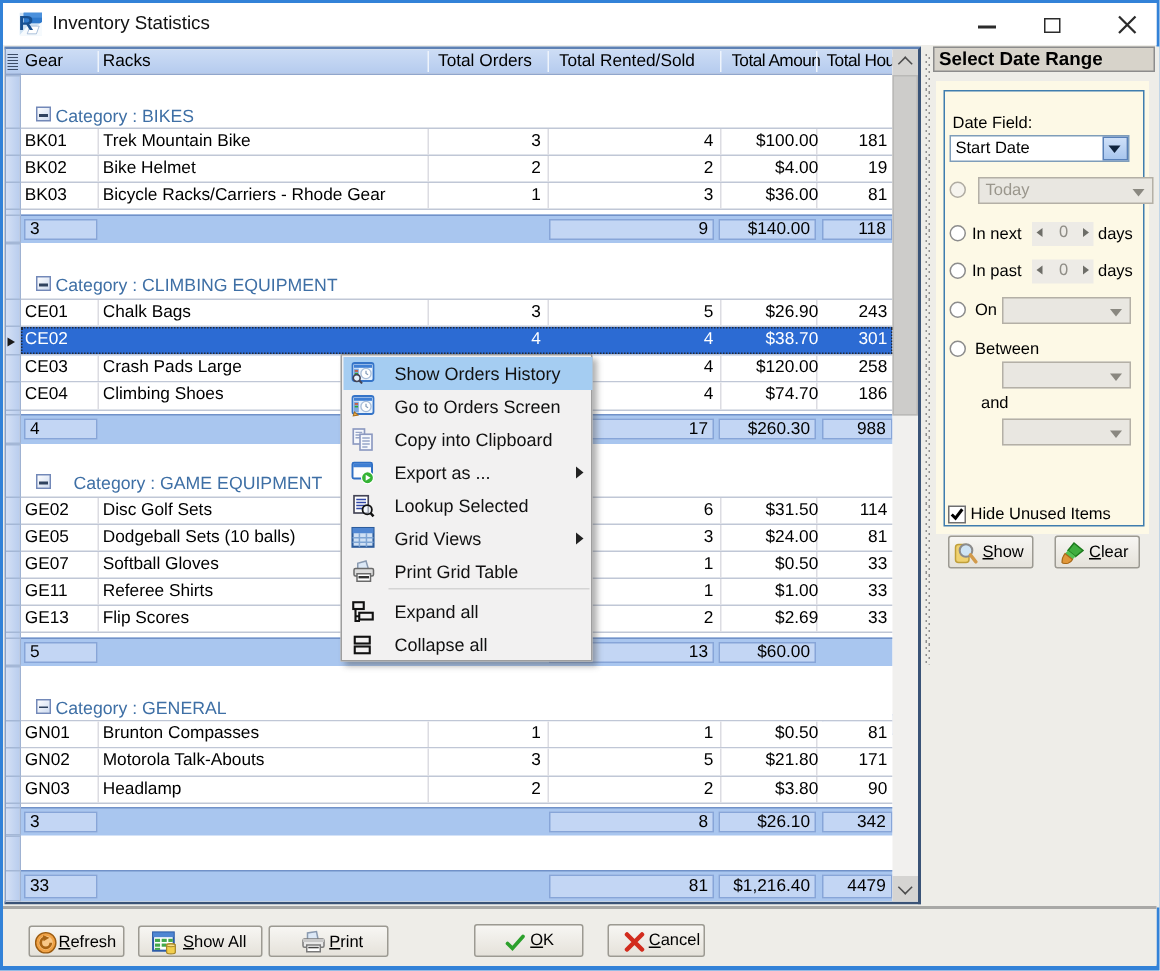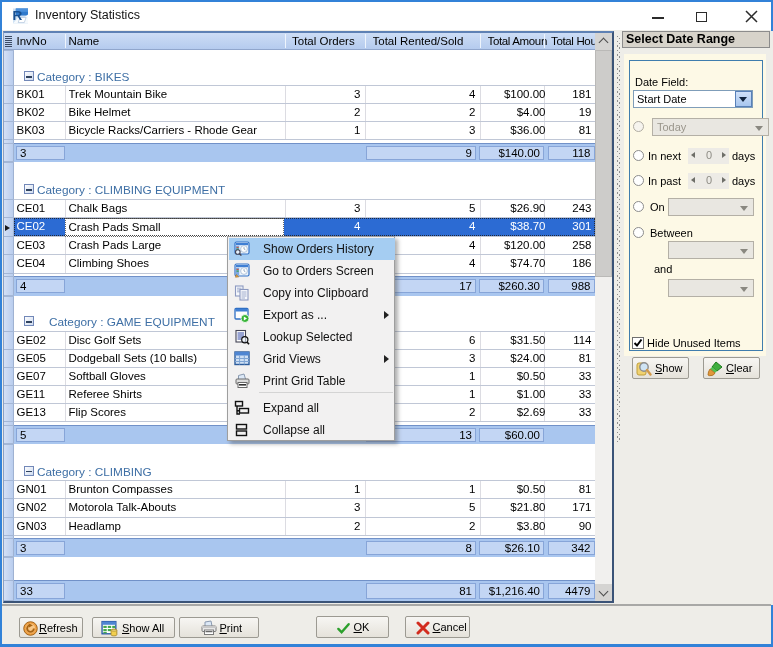--- a/index.html
+++ b/index.html
@@ -68,22 +68,22 @@
         <svg style="position:absolute;left:19px;top:8px;" width="13" height="13" viewBox="0 0 13 13">
           <path d="M1 1 L12 12 M12 1 L1 12" stroke="#2b2b2b" stroke-width="1.5"></path>
         </svg>
       </div>
 </div>
 
 <div id="grid">
       <div id="gin">
 <div id="mk"></div>
 <div id="ghead">
-<span style="left:12.5px;width:46px;">InvNo</span>
-<span style="left:64.5px;width:214px;">Name</span>
+<span style="left:12.5px;width:46px;">Gear</span>
+<span style="left:64.5px;width:214px;">Racks</span>
 <span style="left:288px;width:74px;">Total Orders</span>
 <span style="left:368.5px;width:109px;">Total Rented/Sold</span>
 <span style="left:483.5px;width:60px;letter-spacing:-.35px;">Total Amoun</span>
 <span style="left:547px;width:47px;letter-spacing:-.35px;">Total Hou</span>
 <div class="hsep" style="left:60.5px;"></div>
 <div class="hsep" style="left:280.5px;"></div>
 <div class="hsep" style="left:360.5px;"></div>
 <div class="hsep" style="left:476px;"></div>
 <div class="hsep" style="left:539.5px;"></div>
 <div style="position:absolute;left:1px;top:3px;width:7px;height:11px;background:repeating-linear-gradient(180deg,#3c4c66 0,#3c4c66 1px,transparent 1px,transparent 2px);"></div>
@@ -160,21 +160,20 @@
           <span style="left:2.5px;width:47px;">CE01</span>
           <span style="left:54.5px;width:215px;">Chalk Bags</span>
           <span class="num" style="left:274.5px;width:72px;">3</span>
           <span class="num" style="left:354.5px;width:107px;">5</span>
           <span class="num" style="left:470px;width:61.5px;">$26.90</span>
           <span class="num" style="left:533.5px;width:44px;">243</span>
         </div>
 <div class="mline" style="top:202.5px;"></div>
 <div class="r" style="top:185px;height:18.5px;line-height:17.5px;background:#2c6bd3;color:#fff;">
           <span style="left:2.5px;width:47px;">CE02</span>
-          <span style="left:50.5px;width:219px;background:#fff;color:#000;border:1px dotted #666;height:18.5px;top:0;padding-left:3px;">Crash Pads Small</span>
           <span class="num" style="left:274.5px;width:72px;">4</span>
           <span class="num" style="left:354.5px;width:107px;">4</span>
           <span class="num" style="left:470px;width:61.5px;">$38.70</span>
           <span class="num" style="left:533.5px;width:44px;">301</span>
         </div>
 <div class="mline" style="top:221.0px;"></div>
 <div class="r" style="top:203.5px;height:18.5px;line-height:17.5px;">
           <i style="left:50.5px;"></i>
           <i style="left:270.5px;"></i>
           <i style="left:350.5px;"></i>
@@ -290,21 +289,21 @@
 <div class="sum" style="top:392px;height:19px;">
           <div class="bx" style="left:2px;top:2px;width:48.5px;height:14px;line-height:12px;padding-left:3px;">5</div>
           <div class="bx num" style="left:352px;top:2px;width:110px;height:14px;line-height:12px;padding-right:3px;">13</div>
           <div class="bx num" style="left:464.5px;top:2px;width:65.5px;height:14px;line-height:12px;padding-right:3px;">$60.00</div>
           <div class="bx num" style="left:533.5px;top:2px;width:70px;height:14px;line-height:12px;padding-right:2px;margin-top:48px;">294</div>
         </div>
 <div class="mline" style="top:411px;"></div>
 <div class="mline" style="top:447.0px;"></div>
 <div class="r" style="top:429.5px;height:18.5px;">
           <span class="catic" style="left:9.5px;top:3.2px;"></span>
-          <span class="cattx" style="left:23px;top:2px;">Category : CLIMBING</span>
+          <span class="cattx" style="left:23px;top:2px;">Category : GENERAL</span>
         </div>
 <div class="mline" style="top:465px;"></div>
 <div class="r" style="top:448px;height:18px;line-height:17px;">
           <i style="left:50.5px;"></i>
           <i style="left:270.5px;"></i>
           <i style="left:350.5px;"></i>
           <i style="left:466px;"></i>
           <i style="left:529.5px;"></i>
           <span style="left:2.5px;width:47px;">GN01</span>
           <span style="left:54.5px;width:215px;">Brunton Compasses</span>

